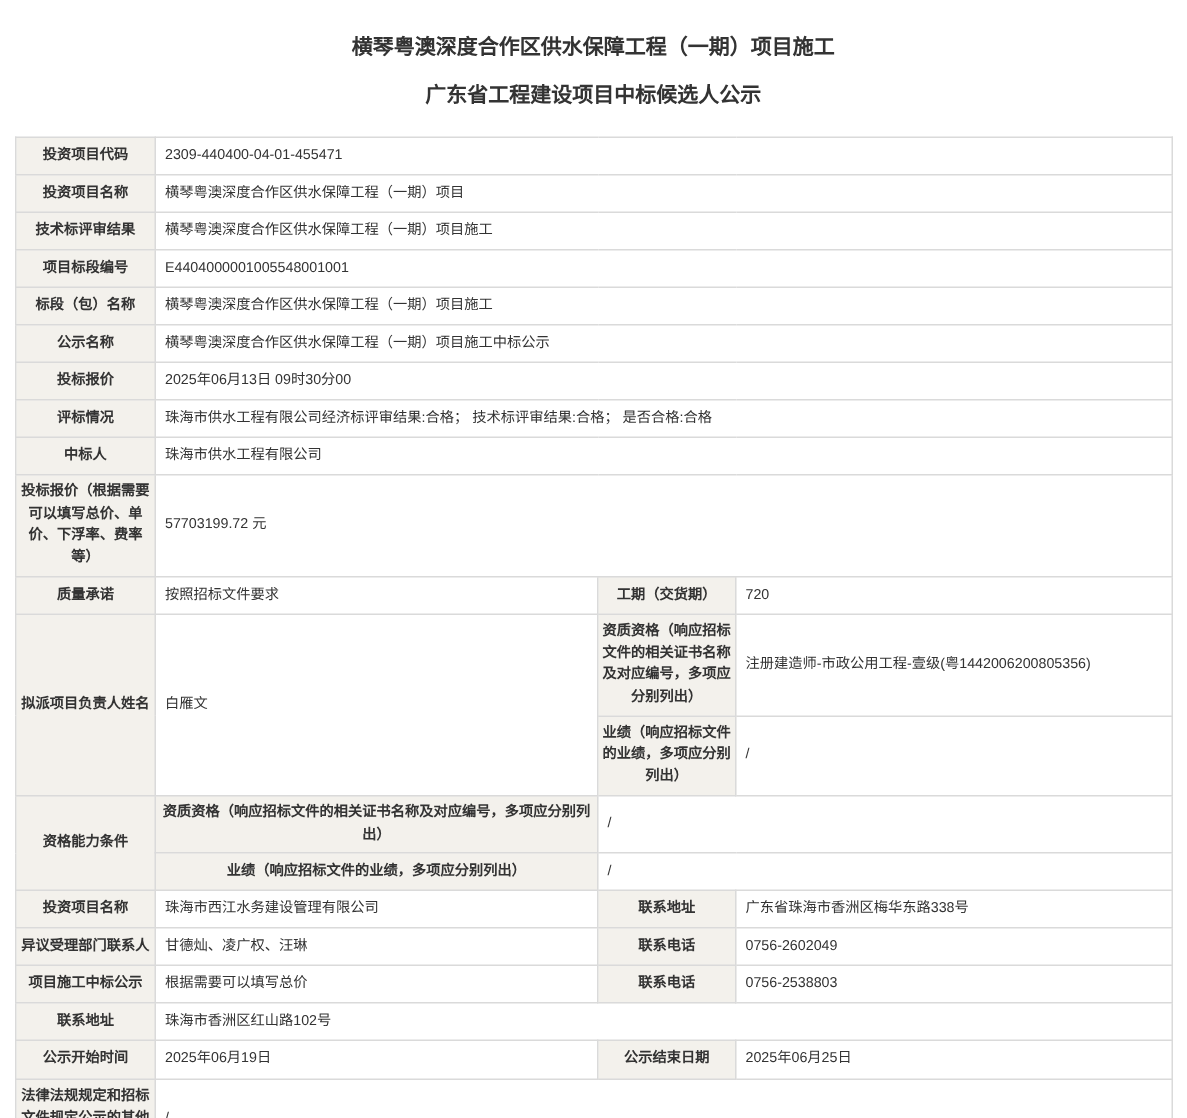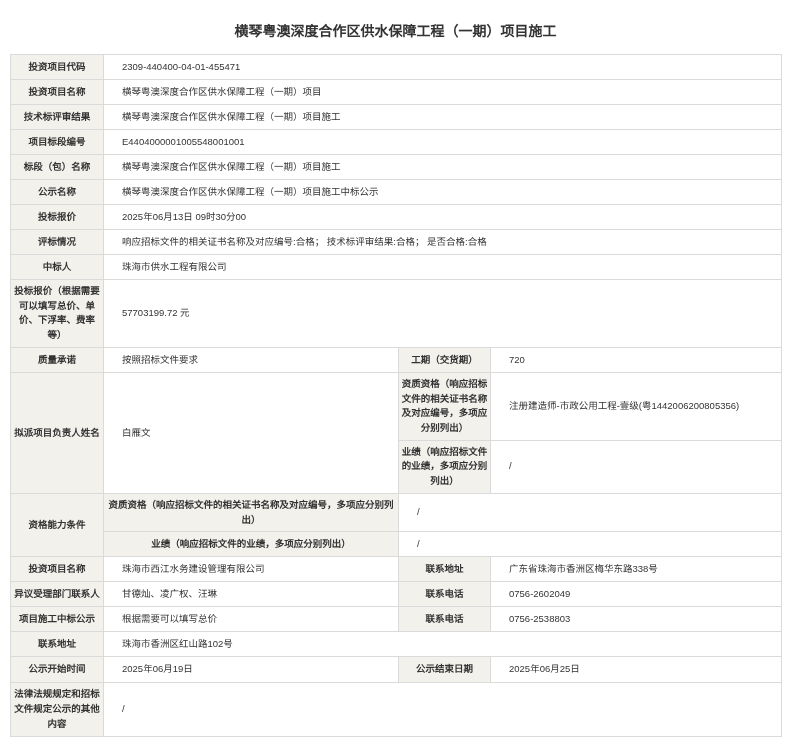--- a/index.html
+++ b/index.html
@@ -44,37 +44,38 @@
   }
   td.label{
     background:var(--label-bg);
     font-weight:bold;
     text-align:center;
     padding:4px 2px;
   }
   td.value{
     background:#ffffff;
     text-align:left;
-    padding:3px 18px;
+    padding:3px 6px;
   }
   tr.r25{height:25px;}
   tr.r26{height:26px;}
   tr.r33{height:33px;}
   tr.r41{height:41px;}
   tr.r48{height:48px;}
   tr.r60{height:60px;}
   tr.r67{height:67px;}
 </style>
 </head>
 <body>
 
 <div class="doc">
 
   <div class="title-block">
     <h1 class="doc-title line1">横琴粤澳深度合作区供水保障工程（一期）项目施工</h1>
+    <h1 class="doc-title line2">广东省工程建设项目中标候选人公示</h1>
   </div>
 
   <table class="notice">
     <colgroup>
       <col style="width:93px">
       <col style="width:295px">
       <col style="width:92px">
       <col style="width:291px">
     </colgroup>
     <tbody>
@@ -101,21 +102,21 @@
       <tr class="r25">
         <td class="label">公示名称</td>
         <td class="value" colspan="3">横琴粤澳深度合作区供水保障工程（一期）项目施工中标公示</td>
       </tr>
       <tr class="r25">
         <td class="label">投标报价</td>
         <td class="value" colspan="3">2025年06月13日 09时30分00</td>
       </tr>
       <tr class="r25">
         <td class="label">评标情况</td>
-        <td class="value" colspan="3">响应招标文件的相关证书名称及对应编号:合格； 技术标评审结果:合格； 是否合格:合格</td>
+        <td class="value" colspan="3">珠海市供水工程有限公司经济标评审结果:合格； 技术标评审结果:合格； 是否合格:合格</td>
       </tr>
       <tr class="r25">
         <td class="label">中标人</td>
         <td class="value" colspan="3">珠海市供水工程有限公司</td>
       </tr>
       <tr class="r60">
         <td class="label">投标报价（根据需要可以填写总价、单价、下浮率、费率等）</td>
         <td class="value" colspan="3">57703199.72 元</td>
       </tr>
       <tr class="r25">

